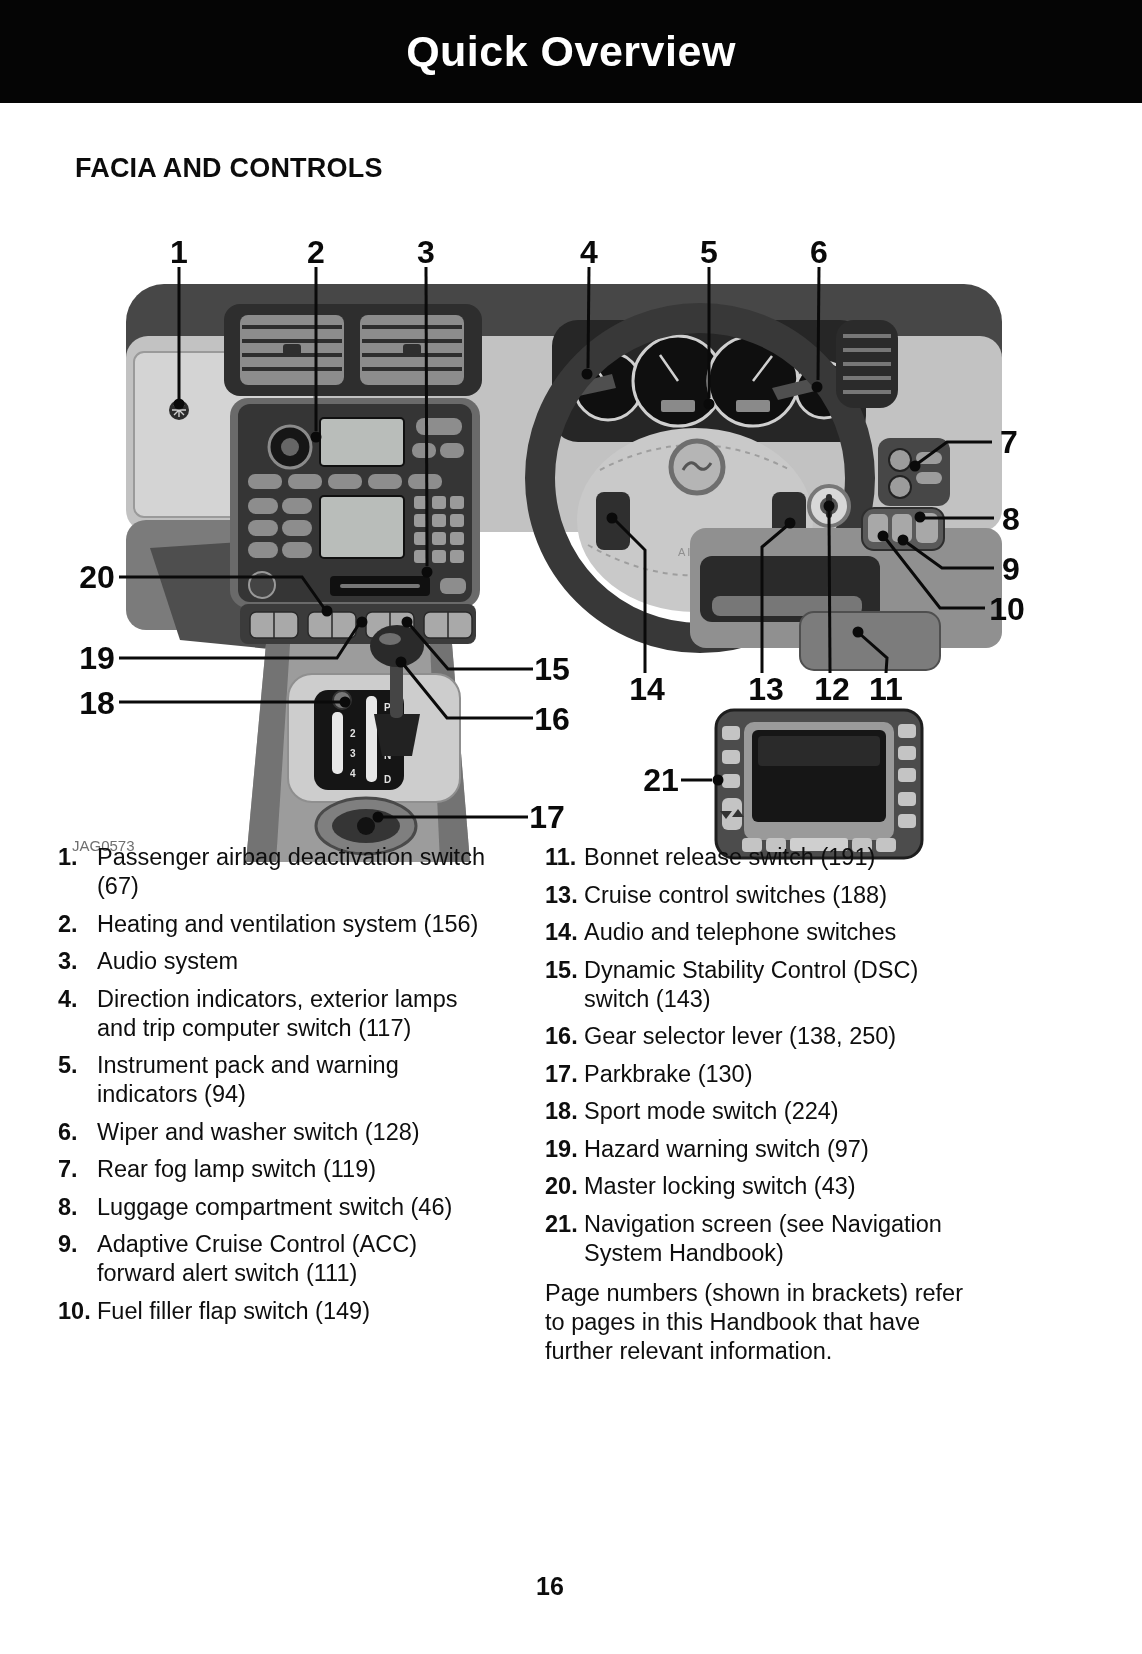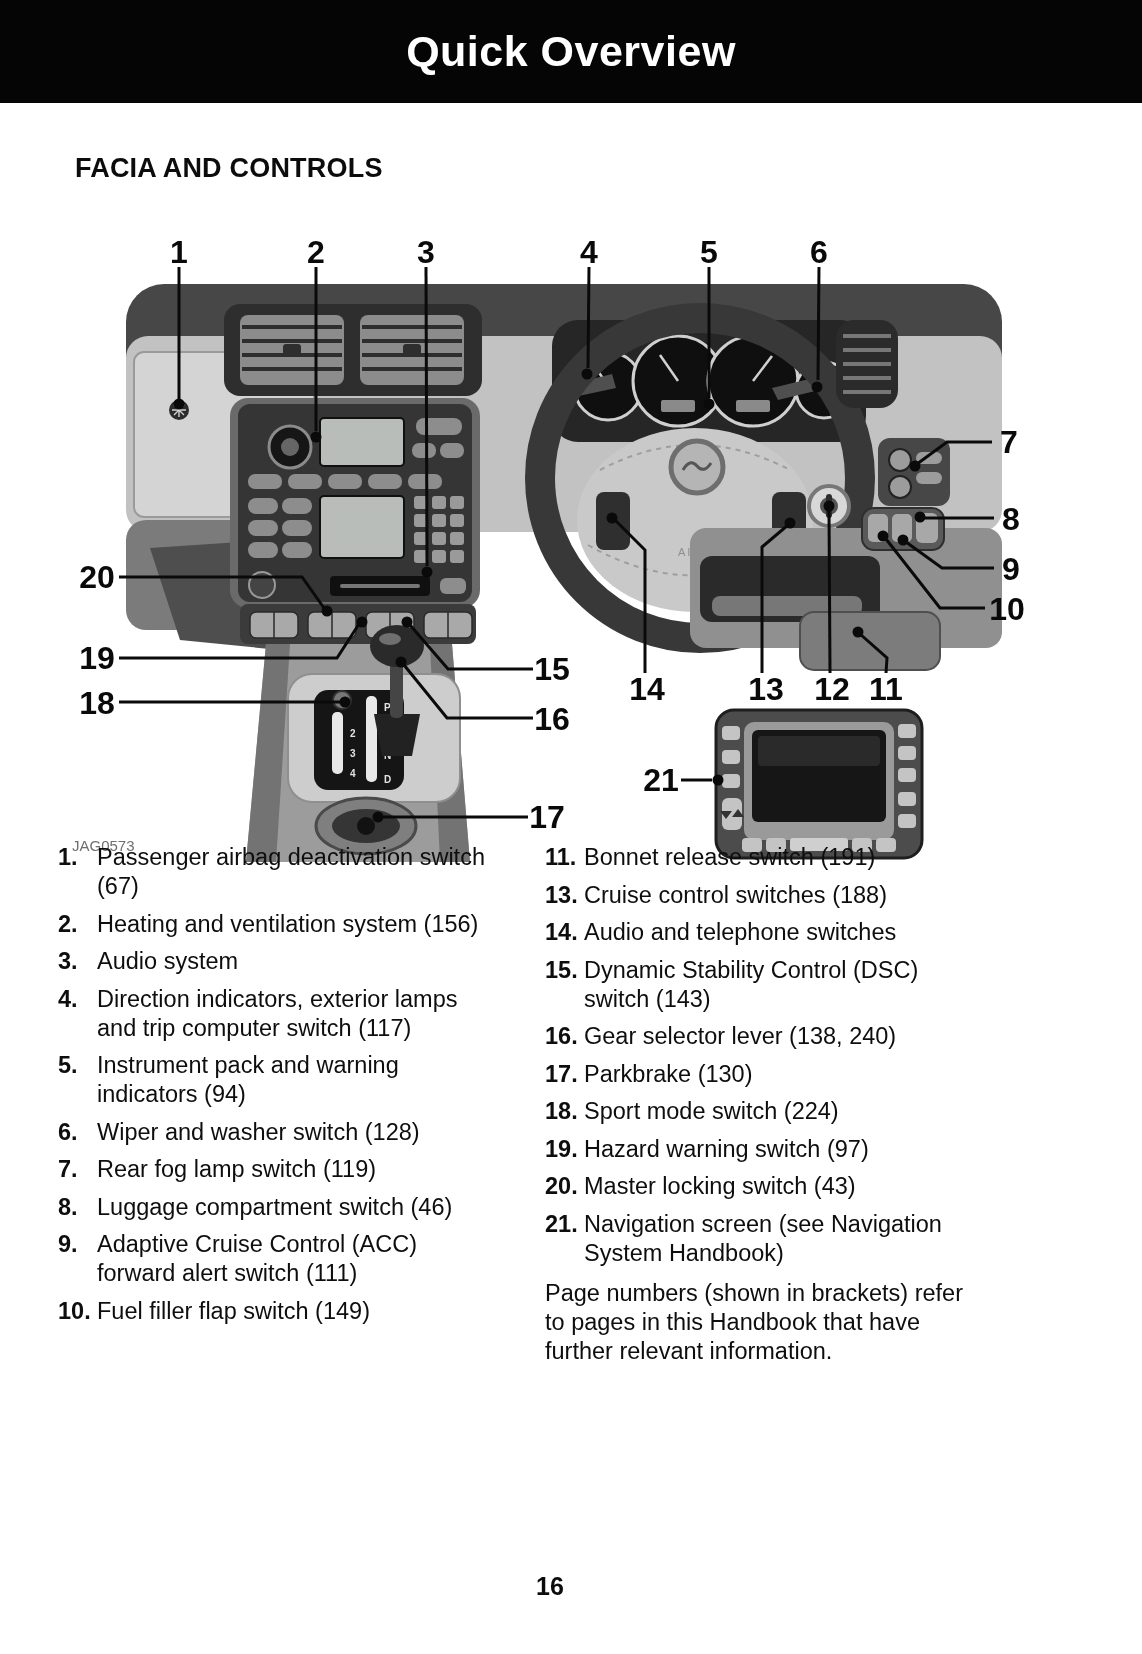--- a/index.html
+++ b/index.html
@@ -337,21 +337,21 @@
         <span class="num">14.</span>
         <span class="txt">Audio and telephone switches</span>
       </div>
       <div class="legend-item">
         <span class="num">15.</span>
         <span class="txt">Dynamic Stability Control (DSC)
 switch (143)</span>
       </div>
       <div class="legend-item">
         <span class="num">16.</span>
-        <span class="txt">Gear selector lever (138, 240)</span>
+        <span class="txt">Gear selector lever (138, 250)</span>
       </div>
       <div class="legend-item">
         <span class="num">17.</span>
         <span class="txt">Parkbrake (130)</span>
       </div>
       <div class="legend-item">
         <span class="num">18.</span>
         <span class="txt">Sport mode switch (224)</span>
       </div>
       <div class="legend-item">

